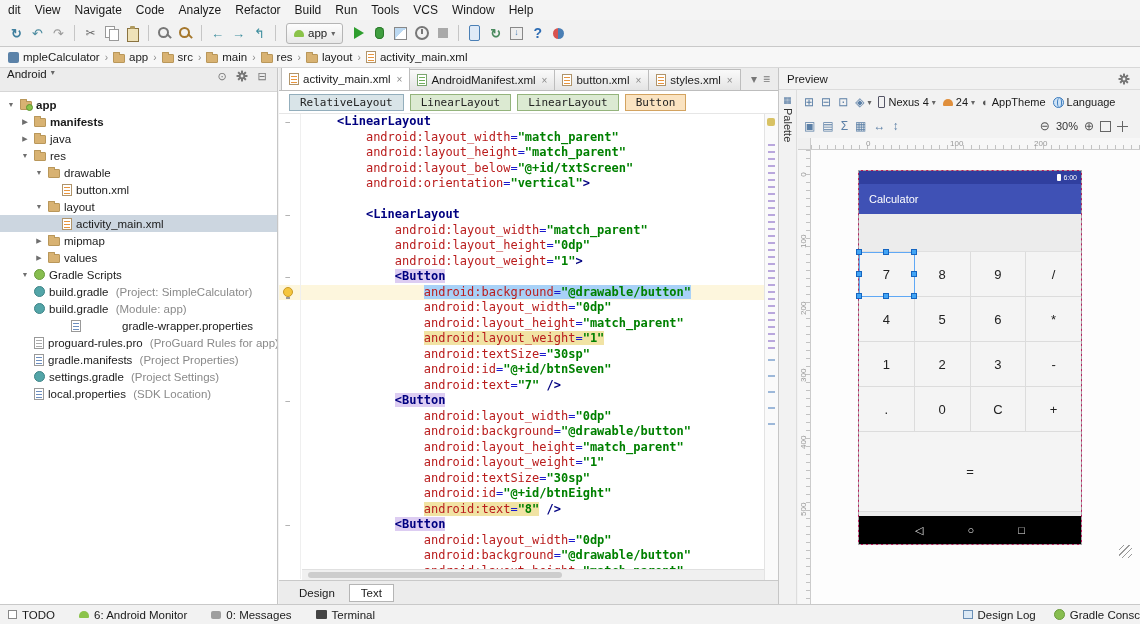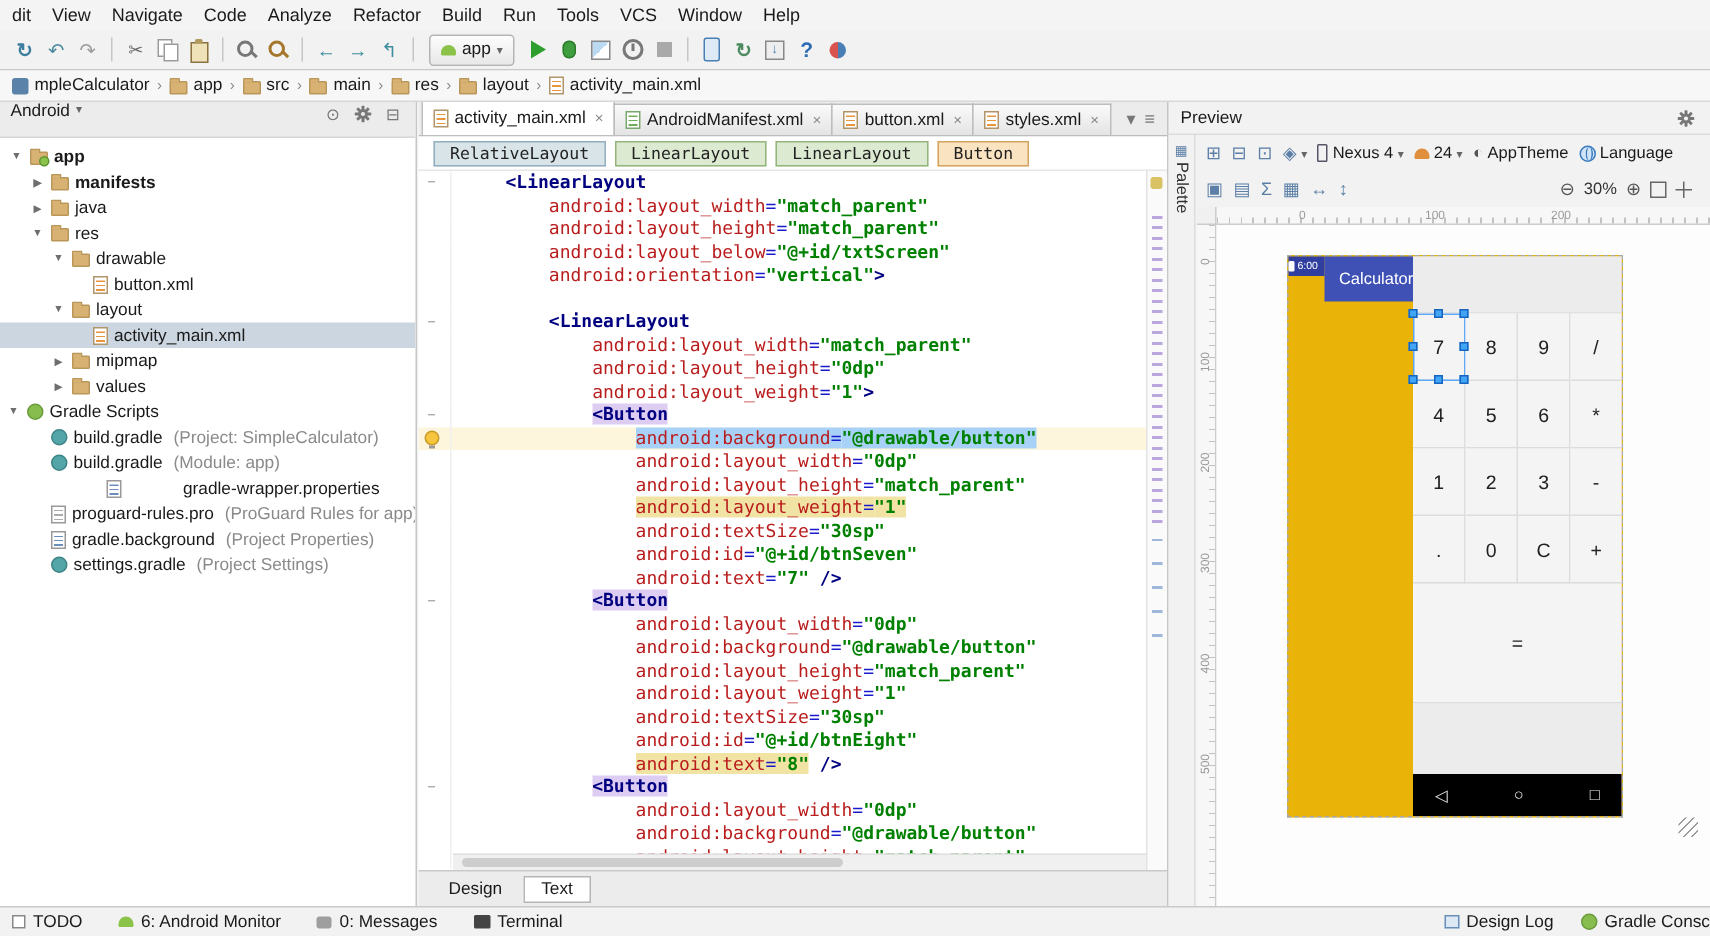--- a/index.html
+++ b/index.html
@@ -146,21 +146,21 @@
   .pv-canvas-wrap{position:absolute;left:0;top:48px;right:0;bottom:0;}
   .ruler-corner{position:absolute;left:0;top:0;width:13px;height:12px;background:#f0f0f0;border-right:1px solid #ccc;border-bottom:1px solid #ccc;z-index:2;}
   .ruler-h{position:absolute;left:13px;right:0;top:0;height:12px;background:#f7f7f7;border-bottom:1px solid #ccc;}
   .ruler-h::before{content:"";position:absolute;left:0;right:0;bottom:0;height:4px;background:repeating-linear-gradient(to right,#c2c2c2 0 1px,transparent 1px 8px);}
   .ruler-v{position:absolute;left:0;top:12px;width:13px;bottom:0;background:#f7f7f7;border-right:1px solid #ccc;}
   .ruler-v::before{content:"";position:absolute;top:0;bottom:0;right:0;width:4px;background:repeating-linear-gradient(to bottom,#c2c2c2 0 1px,transparent 1px 8px);}
   .rl{position:absolute;top:1px;font-size:8px;color:#999;}
   .vrl{position:absolute;left:-1px;width:13px;text-align:center;font-size:8px;color:#999;transform:rotate(-90deg);}
   .canvas{position:absolute;left:13px;top:12px;right:0;bottom:0;background:#fdfdfd;overflow:hidden;}
 
-  .device{position:absolute;left:47px;top:20px;width:224px;height:375px;border:1px dashed #a8a8a8;background:#eab308;display:flex;}
+  .device{position:absolute;left:47px;top:20px;width:224px;height:375px;border:1px dashed #a8a8a8;background:#be185d;display:flex;flex-direction:column;}
   .dv-status{height:13px;background:#303F9F;display:flex;align-items:center;justify-content:flex-end;gap:2px;padding-right:4px;}
   .dv-time{color:#fff;font-size:7px;}
   .battery{width:4px;height:7px;background:#fff;border-radius:1px;display:inline-block;}
   .dv-appbar{height:30px;background:#3F51B5;display:flex;align-items:center;padding-left:10px;}
   .dv-appbar span{color:#fff;font-size:11px;}
   .dv-body{flex:1;display:flex;flex-direction:column;background:#ececec;}
   .dv-screen{height:38px;background:#ececec;border-bottom:1px solid #e0e0e0;}
   .kp-row{height:45px;display:flex;}
   .kp-btn{flex:1;background:#f4f4f4;border-right:1px solid #dcdcdc;border-bottom:1px solid #dcdcdc;display:flex;align-items:center;justify-content:center;font-size:13px;color:#212121;position:relative;}
   .kp-btn:last-child{border-right:none;}
@@ -351,21 +351,21 @@
           <div class="trow" style="padding-left: 34px;">
             <span class="texp">▶</span>
             <span class="ic ic-folder"></span>
             <span class="tlabel">mipmap</span>
           </div>
           <div class="trow" style="padding-left: 34px;">
             <span class="texp">▶</span>
             <span class="ic ic-folder"></span>
             <span class="tlabel">values</span>
           </div>
-          <div class="trow" style="padding-left: 4px;">
+          <div class="trow" style="padding-left: 20px;">
             <span class="texp">▼</span>
             <span class="ic ic-gradle"></span>
             <span class="tlabel">Gradle Scripts</span>
           </div>
           <div class="trow" style="padding-left: 20px;">
             <span class="texp"></span>
             <span class="ic ic-gradle-file"></span>
             <span class="tlabel">build.gradle</span>
             <span class="tsec">&nbsp;(Project: SimpleCalculator)</span>
           </div>
@@ -383,28 +383,34 @@
           </div>
           <div class="trow" style="padding-left: 20px;">
             <span class="texp"></span>
             <span class="ic ic-text-file"></span>
             <span class="tlabel">proguard-rules.pro</span>
             <span class="tsec">&nbsp;(ProGuard Rules for app)</span>
           </div>
           <div class="trow" style="padding-left: 20px;">
             <span class="texp"></span>
             <span class="ic ic-properties-file"></span>
-            <span class="tlabel">gradle.background</span>
+            <span class="tlabel">gradle.manifests</span>
             <span class="tsec">&nbsp;(Project Properties)</span>
           </div>
           <div class="trow" style="padding-left: 20px;">
             <span class="texp"></span>
             <span class="ic ic-gradle-file"></span>
             <span class="tlabel">settings.gradle</span>
             <span class="tsec">&nbsp;(Project Settings)</span>
+          </div>
+          <div class="trow" style="padding-left: 20px;">
+            <span class="texp"></span>
+            <span class="ic ic-properties-file"></span>
+            <span class="tlabel">local.properties</span>
+            <span class="tsec">&nbsp;(SDK Location)</span>
           </div>
         </div>
     </div>
 
     <div class="editor">
       <div class="tabbar">
         <div class="tab active">
             <span class="ic ic-xml-file"></span>
             <span>activity_main.xml</span>
             <span class="close">×</span>

